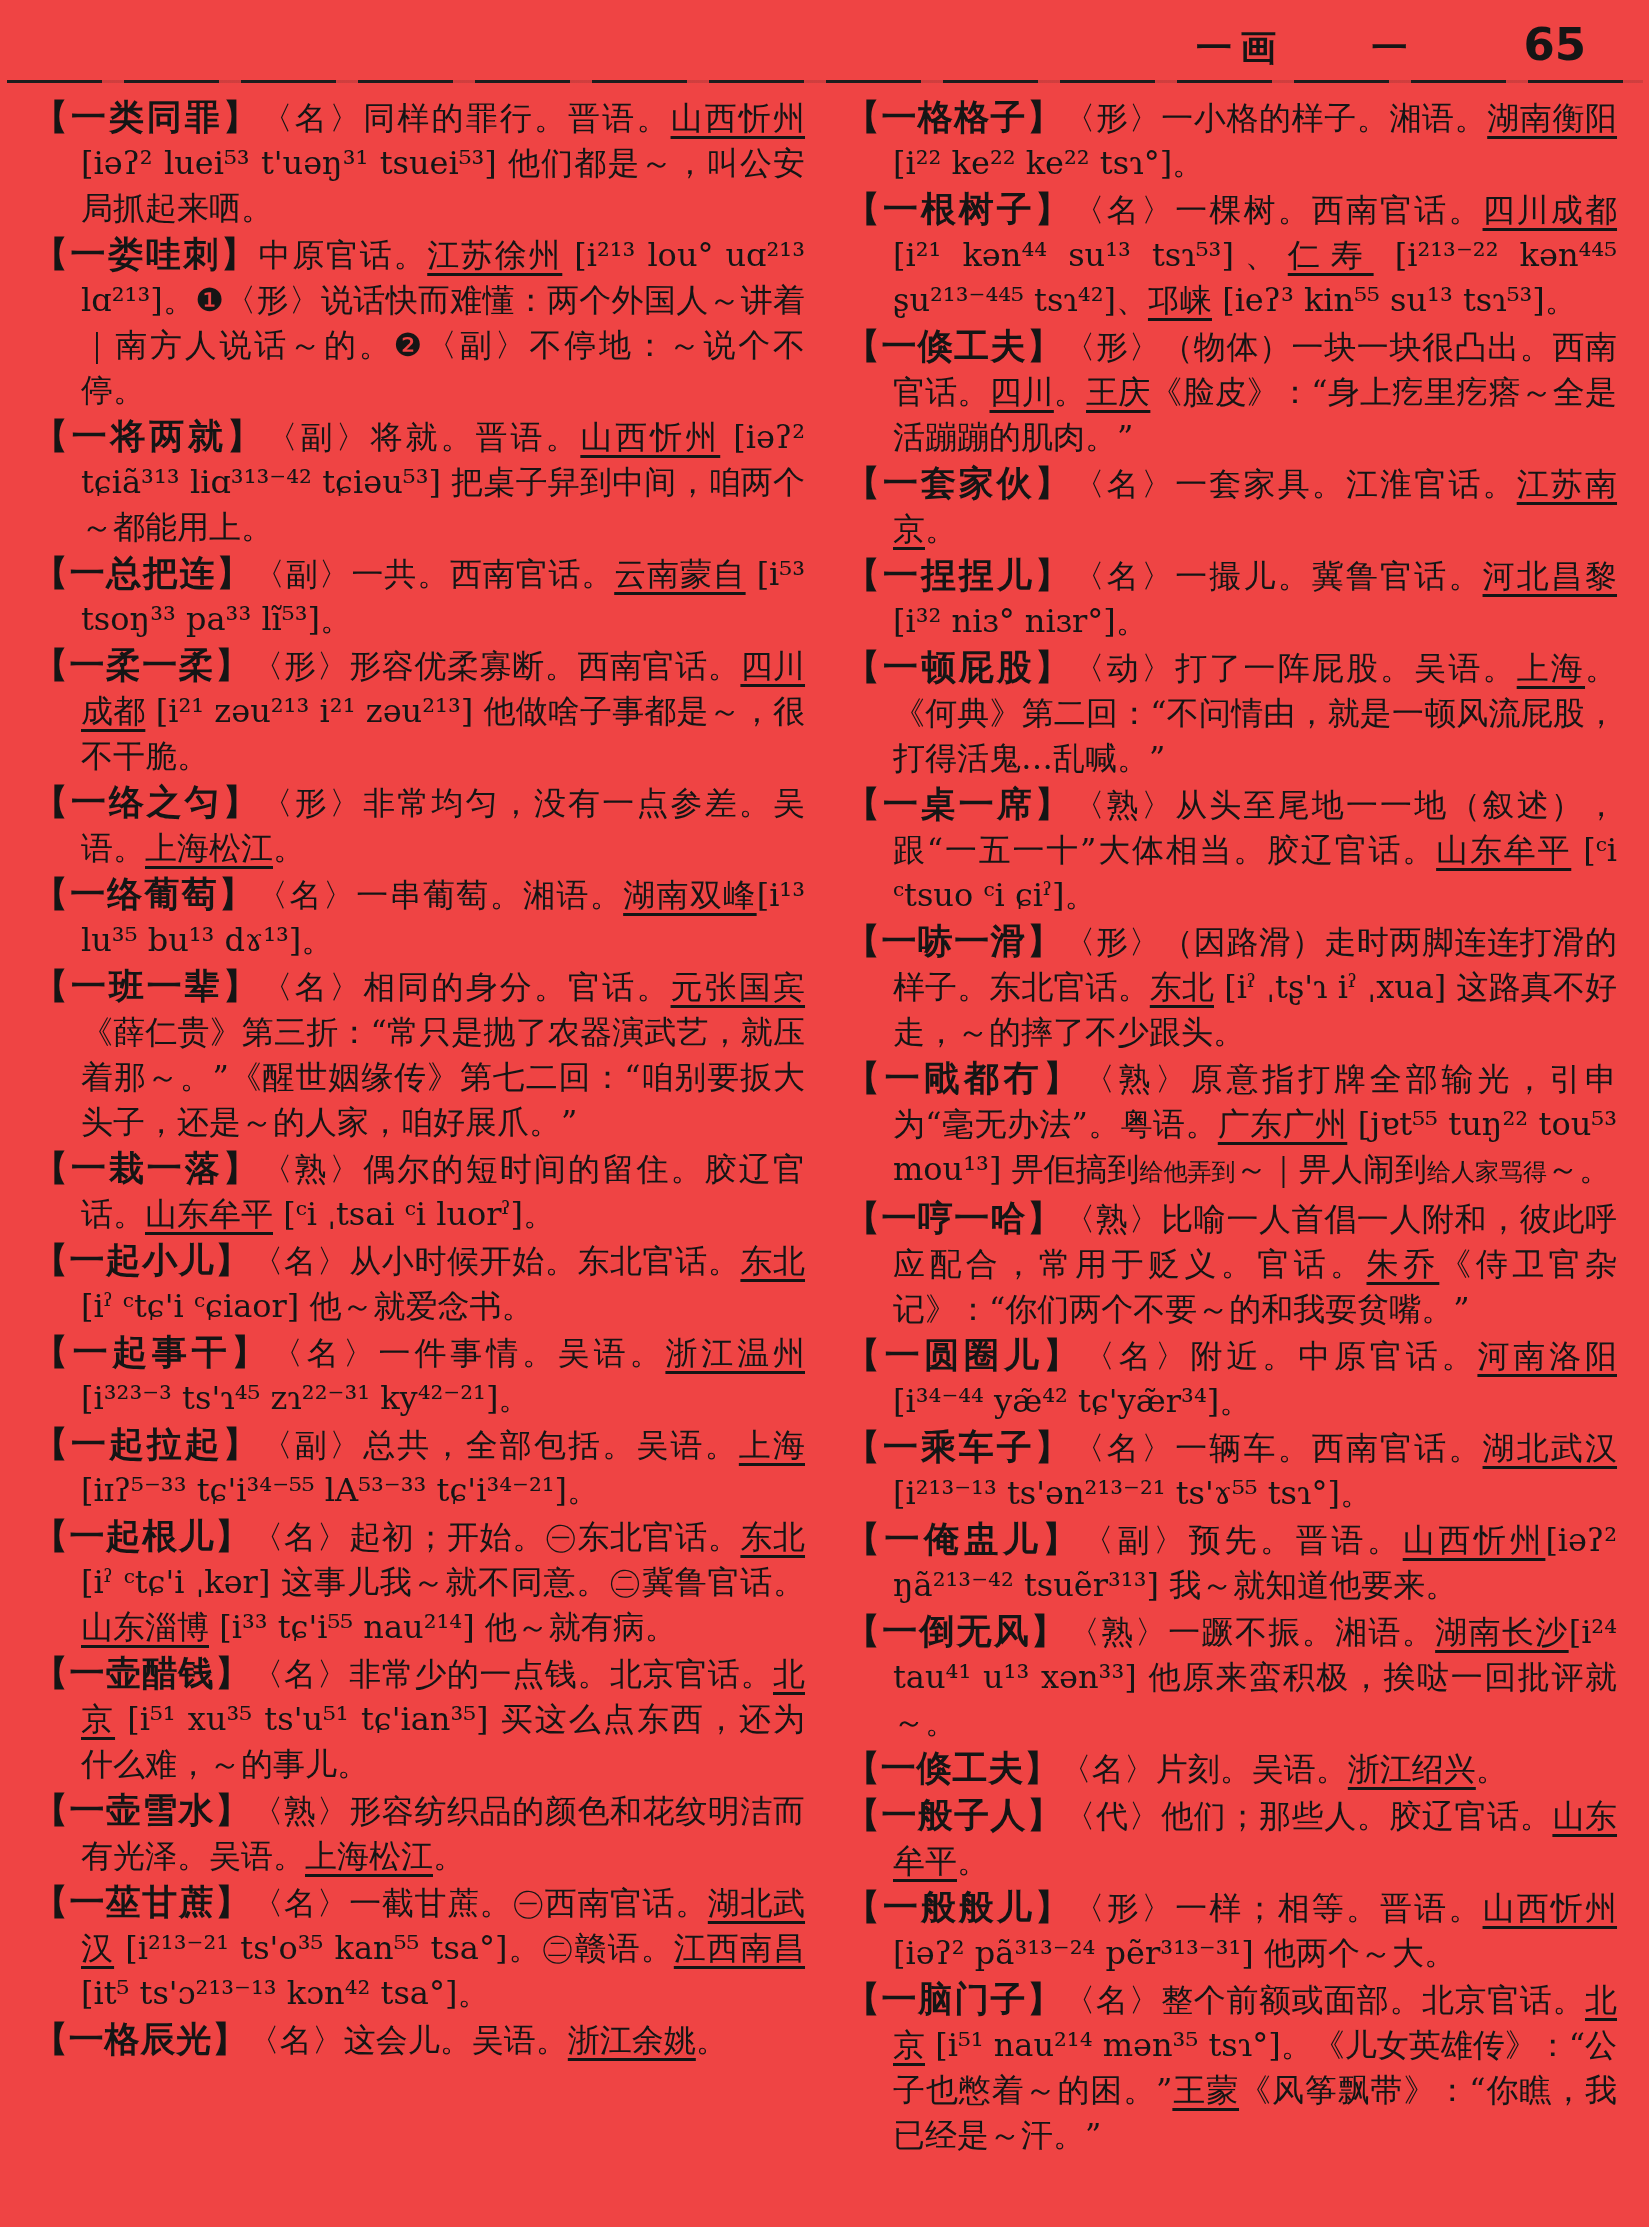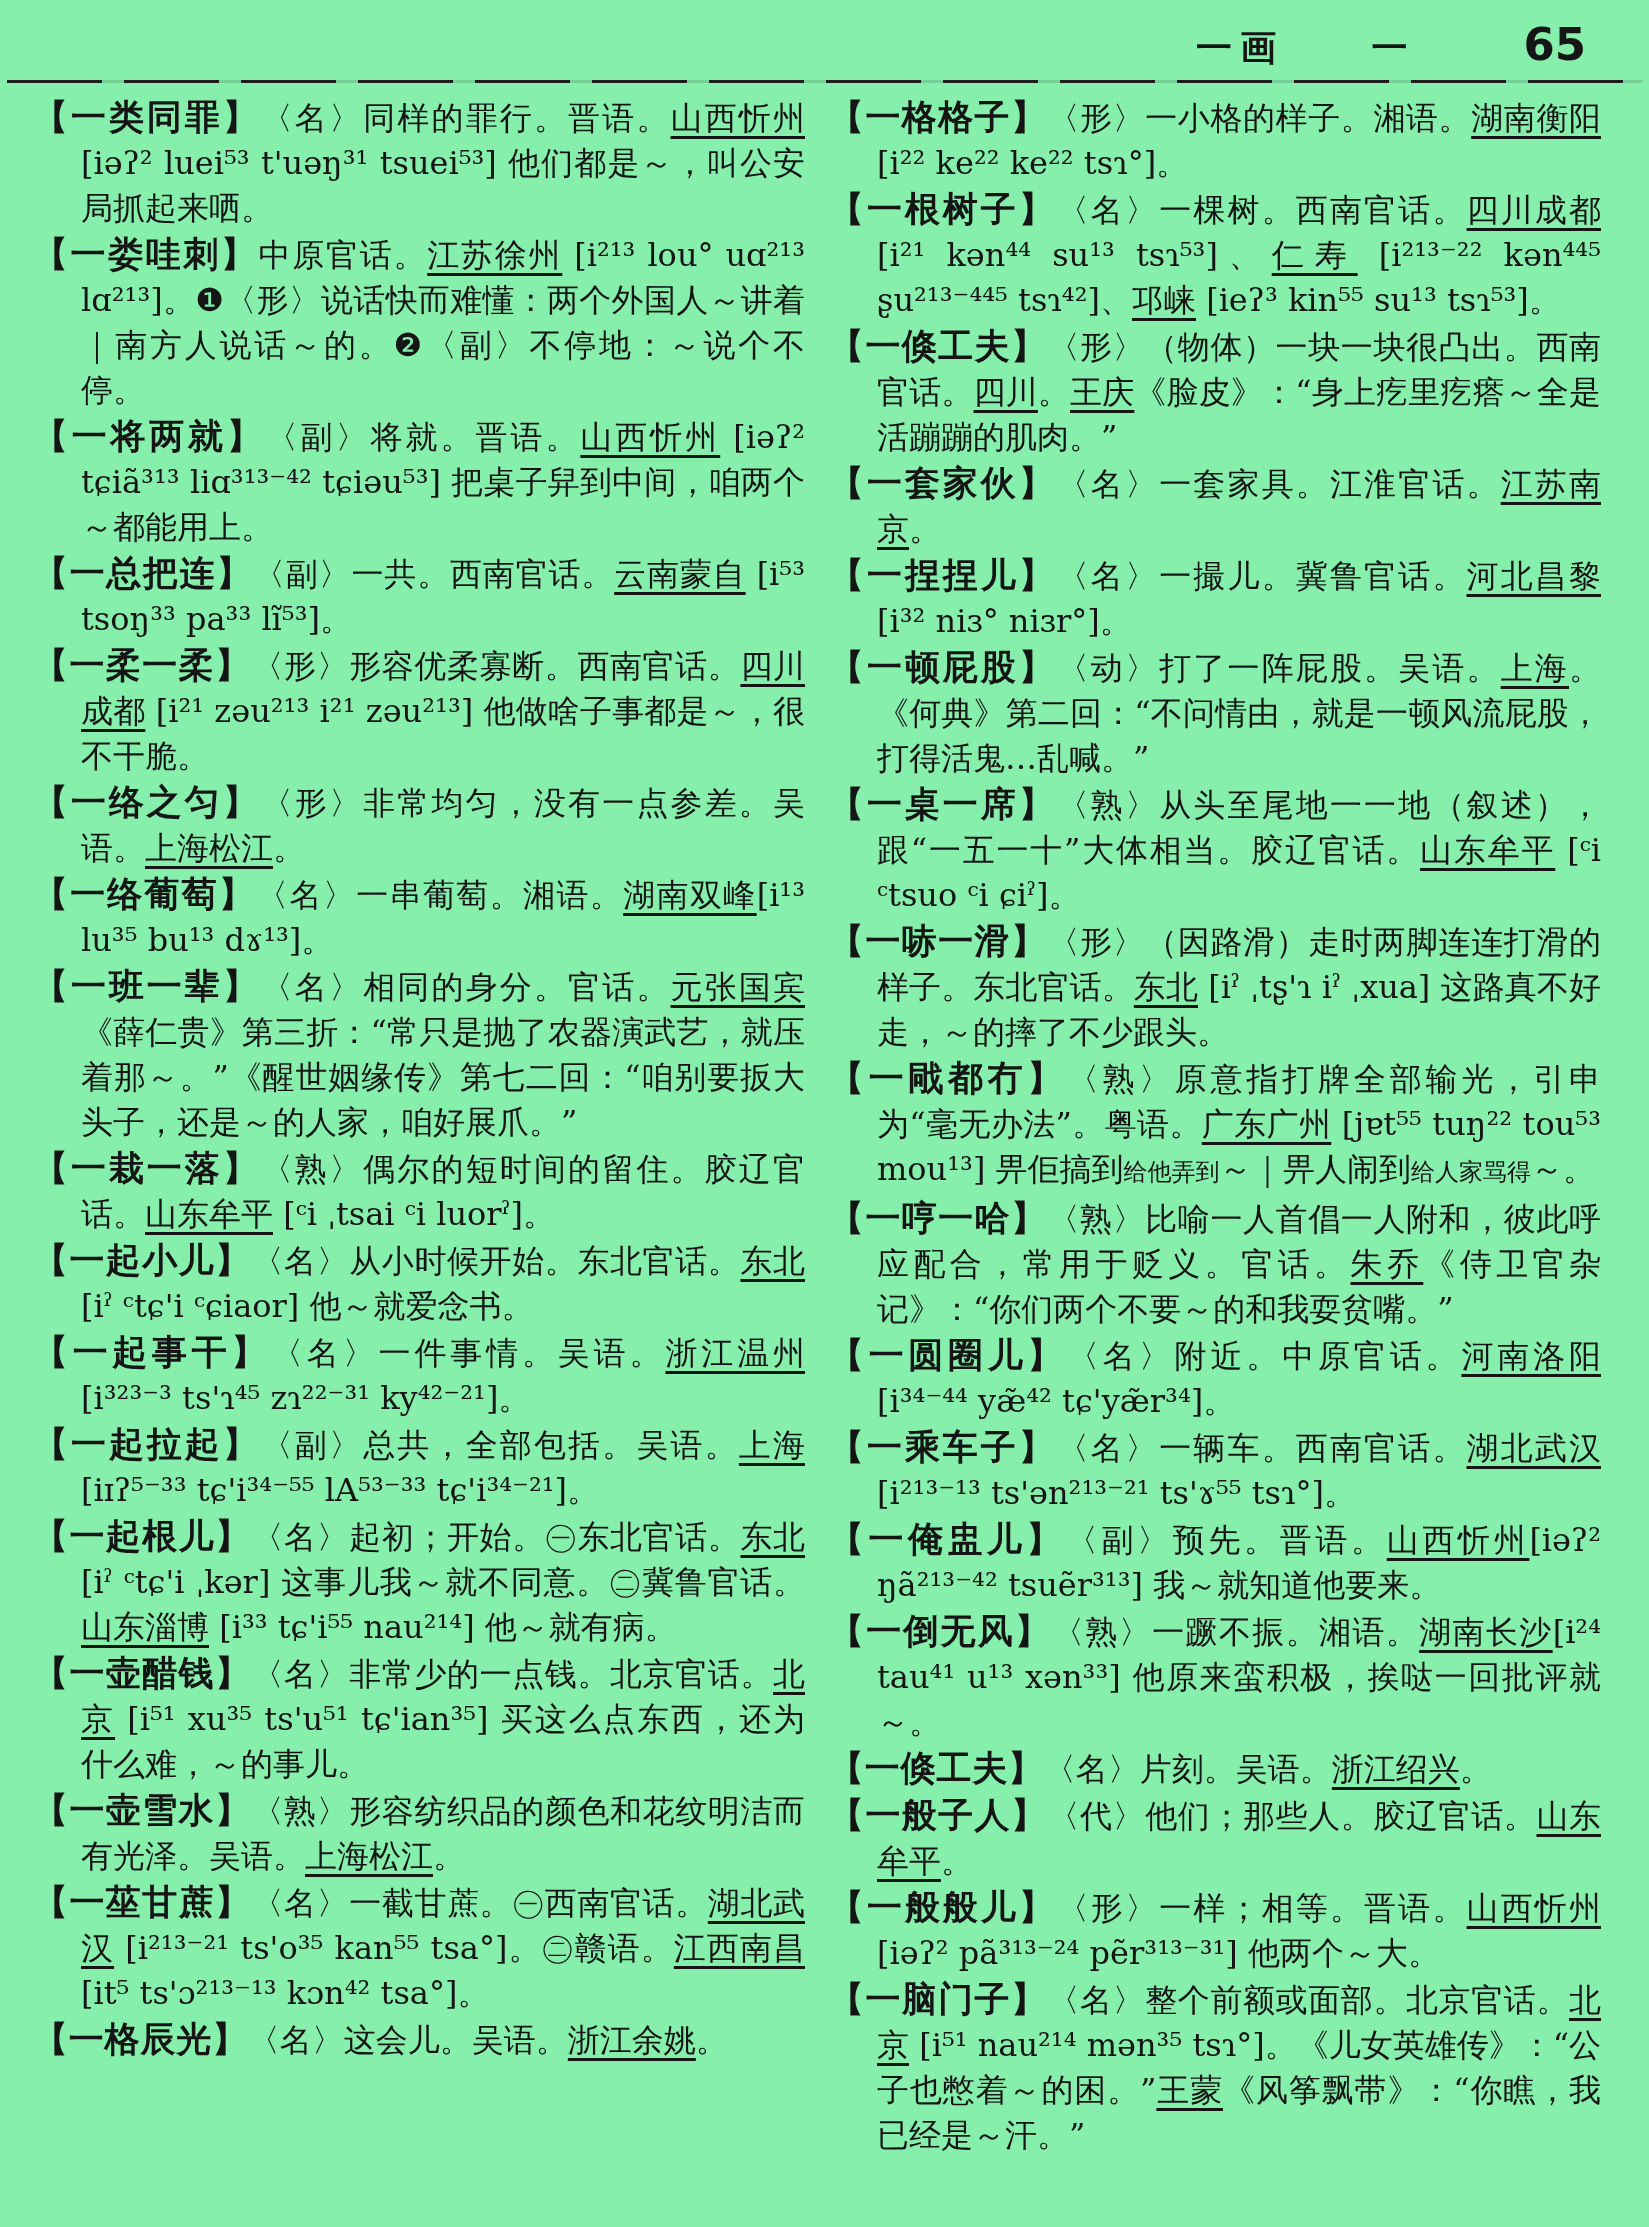--- a/index.html
+++ b/index.html
@@ -1,19 +1,19 @@
 <!DOCTYPE html>
 <html style="font-size:13.2px"><head>
 <meta charset="utf-8">
 <style>
   html,body{margin:0;padding:0;background:#e8e8e4;}
   .page{
     position:relative;
     width:1650px;height:2227px;
-    background:#86efac;
+    background:#ef4444;
     color:#151515;
     font-family:"DejaVu Serif","Liberation Serif",serif;
     overflow:hidden;
     box-sizing:border-box;
   }
   .header{
     display:flex;
     justify-content:flex-end;
     align-items:baseline;
     padding:18px 64px 6.6px 0;
@@ -28,21 +28,21 @@
     font-family:"DejaVu Sans","Liberation Sans",sans-serif;
     font-weight:bold;
   }
   .rule{
     height:3.3px;
     margin:0 6.6px;
     background:repeating-linear-gradient(90deg,#1d1d1d 0 95px,rgba(29,29,29,.15) 95px 117px);
   }
   .columns{
     display:flex;
-    gap:24px;
+    gap:40px;
     padding:11.5px 31px 0 33px;
     box-sizing:border-box;
   }
   .col{
     width:772px;
     font-size:32px;
     line-height:45px;
     text-align:justify;
   }
   .entry{

